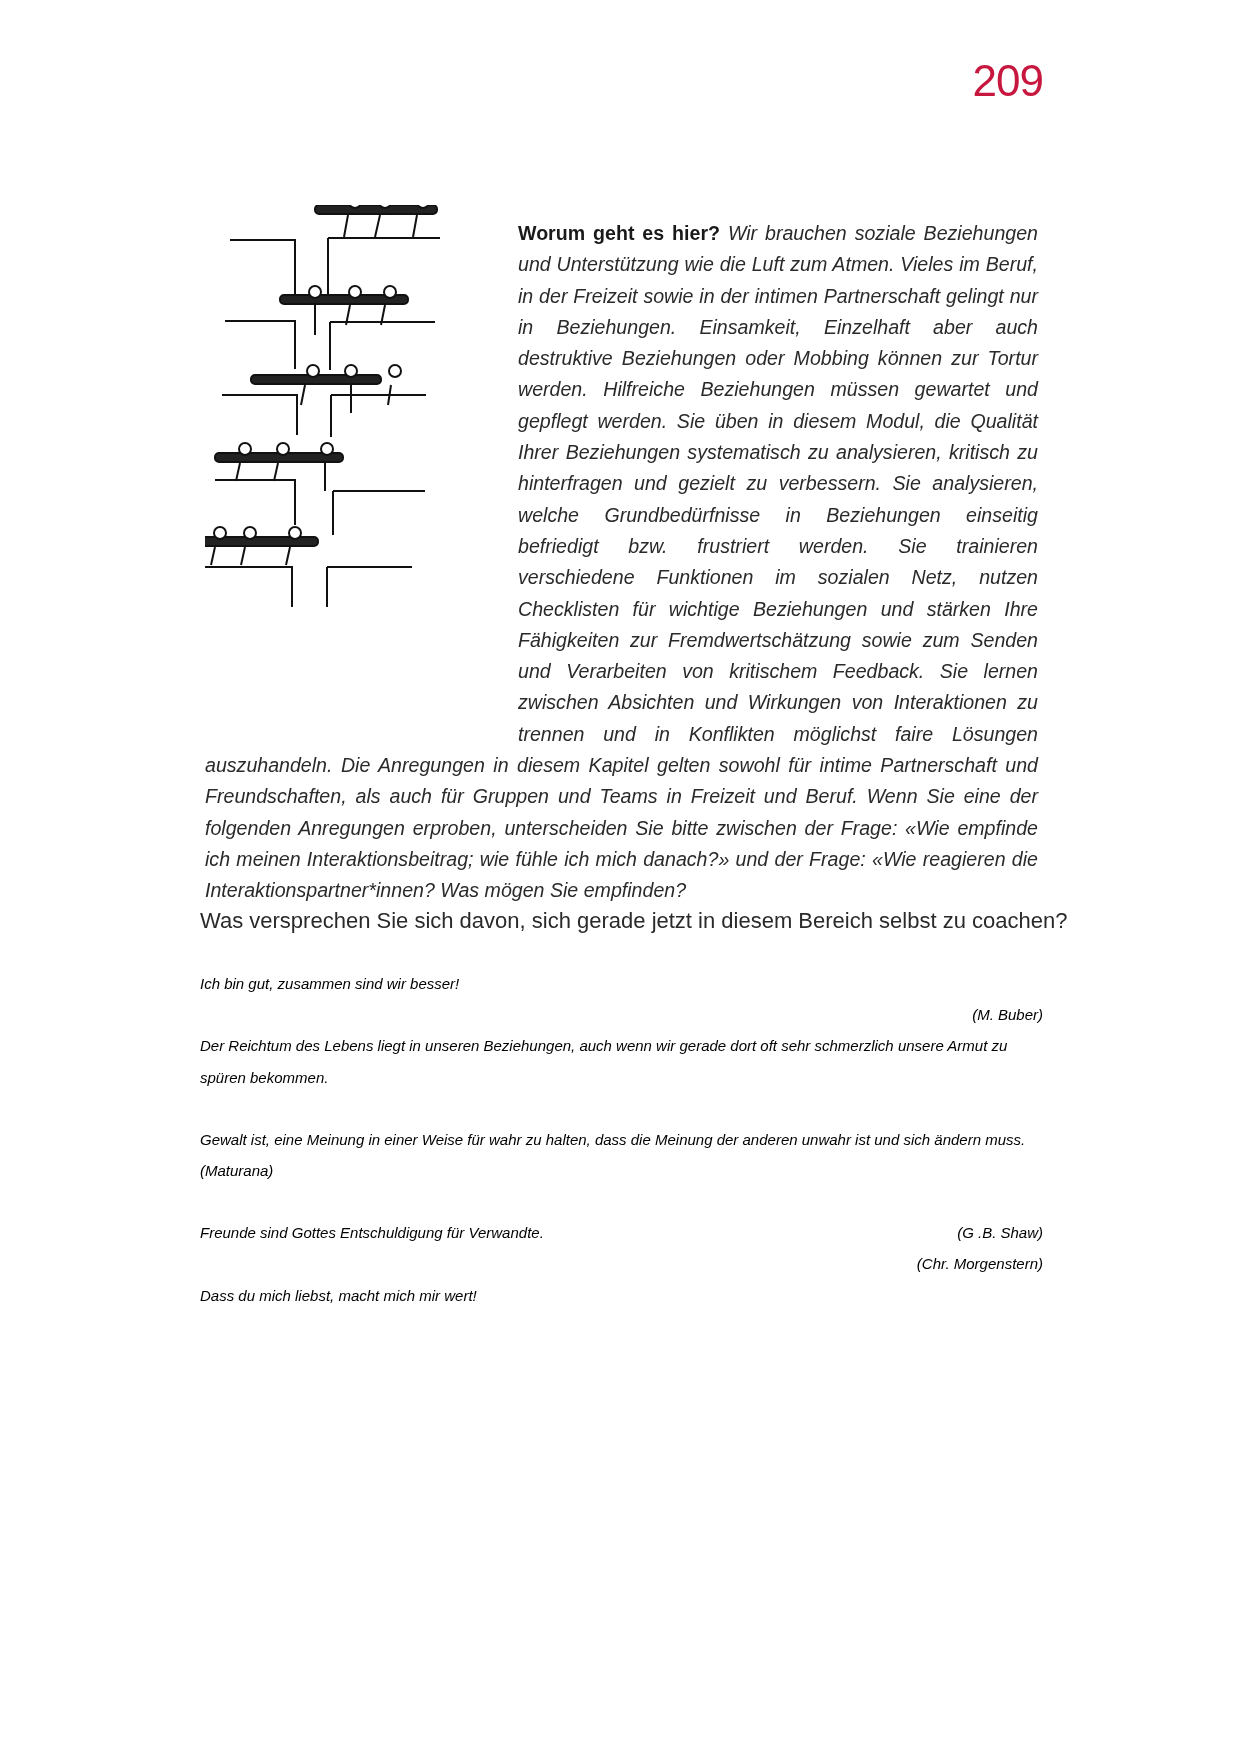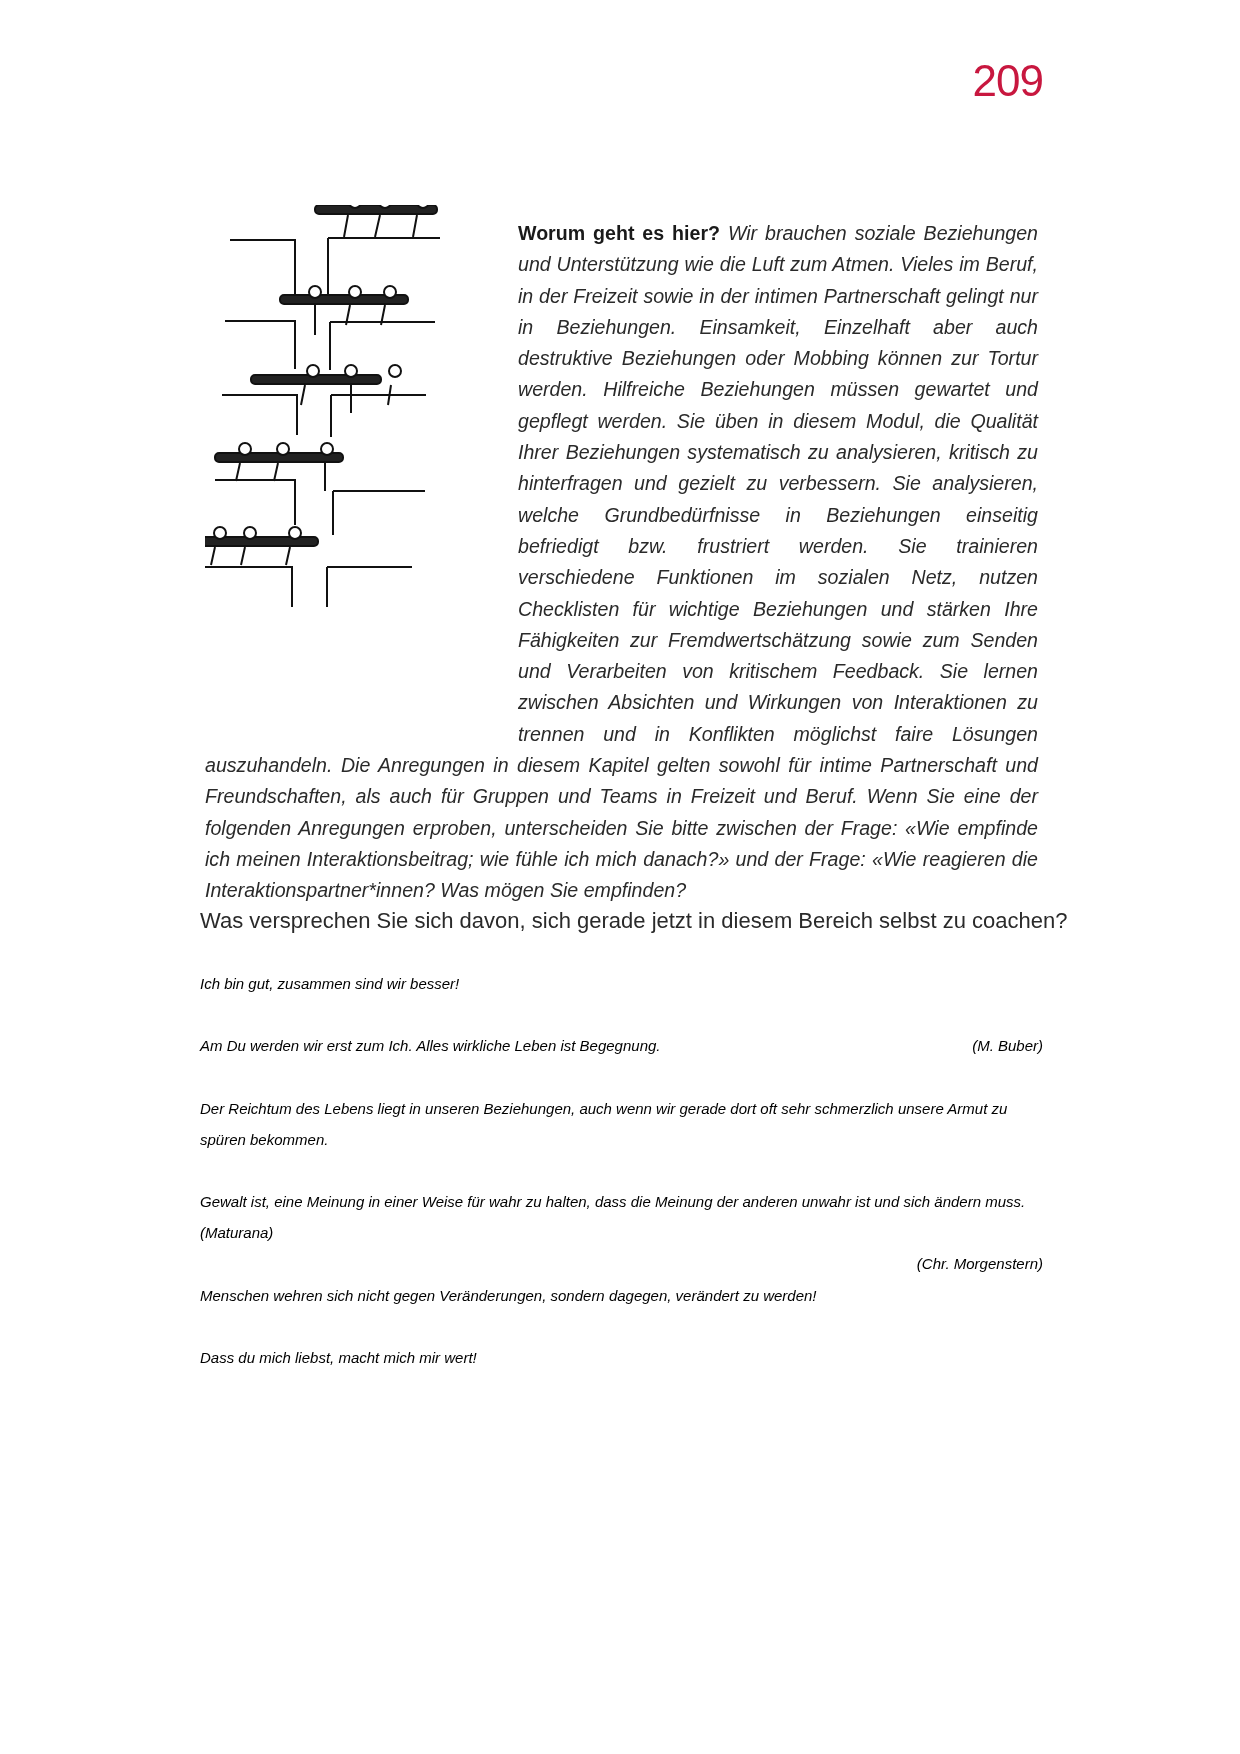--- a/index.html
+++ b/index.html
@@ -69,19 +69,19 @@
 
 <div class="intro">
   <div class="float-space"></div>
   <p><b>Worum geht es hier?</b><span> Wir brauchen soziale Beziehungen und Unterstützung wie die Luft zum Atmen. Vieles im Beruf, in der Freizeit sowie in der intimen Partnerschaft gelingt nur in Beziehungen. Einsamkeit, Einzelhaft aber auch destruktive Beziehungen oder Mobbing können zur Tortur werden. Hilfreiche Beziehungen müssen gewartet und gepflegt werden. Sie üben in diesem Modul, die Qualität Ihrer Beziehungen systematisch zu analysieren, kritisch zu hinterfragen und gezielt zu verbessern. Sie analysieren, welche Grundbedürfnisse in Beziehungen einseitig befriedigt bzw. frustriert werden. Sie trainieren verschiedene Funktionen im sozialen Netz, nutzen Checklisten für wichtige Beziehungen und stärken Ihre Fähigkeiten zur Fremdwertschätzung sowie zum Senden und Verarbeiten von kritischem Feedback. Sie lernen zwischen Absichten und Wirkungen von Interaktionen zu trennen und in Konflikten möglichst faire Lösungen auszuhandeln. Die Anregungen in diesem Kapitel gelten sowohl für intime Partnerschaft und Freundschaften, als auch für Gruppen und Teams in Freizeit und Beruf. Wenn Sie eine der folgenden Anregungen erproben, unterscheiden Sie bitte zwischen der Frage: «Wie empfinde ich meinen Interaktionsbeitrag; wie fühle ich mich danach?» und der Frage: «Wie reagieren die Interaktionspartner*innen? Was mögen Sie empfinden?</span></p>
 </div>
 
 <div class="question">Was versprechen Sie sich davon, sich gerade jetzt in diesem Bereich selbst zu coachen?</div>
 
 <div class="quotes">
   <p class="quote"><span>Ich bin gut, zusammen sind wir besser!</span></p>
-  <p class="quote"><span>Am Du werden wir erst zum Ich. Alles wirkliche Leben ist Begegnung.</span><span class="author">(M. Buber)</span></p>
+  <p class="quote"><span class="author">(M. Buber)</span></p>
   <p class="quote"><span>Der Reichtum des Lebens liegt in unseren Beziehungen, auch wenn wir gerade dort oft sehr schmerzlich unsere Armut zu spüren bekommen.</span></p>
   <p class="quote"><span>Gewalt ist, eine Meinung in einer Weise für wahr zu halten, dass die Meinung der anderen unwahr ist und sich ändern muss. (Maturana)</span></p>
+  <p class="quote"><span>Freunde sind Gottes Entschuldigung für Verwandte.</span><span class="author">(G .B. Shaw)</span></p>
   <p class="quote"><span class="author">(Chr. Morgenstern)</span></p>
-  <p class="quote"><span>Menschen wehren sich nicht gegen Veränderungen, sondern dagegen, verändert zu werden!</span></p>
   <p class="quote"><span>Dass du mich liebst, macht mich mir wert!</span></p>
 </div>
 
 </body></html>

